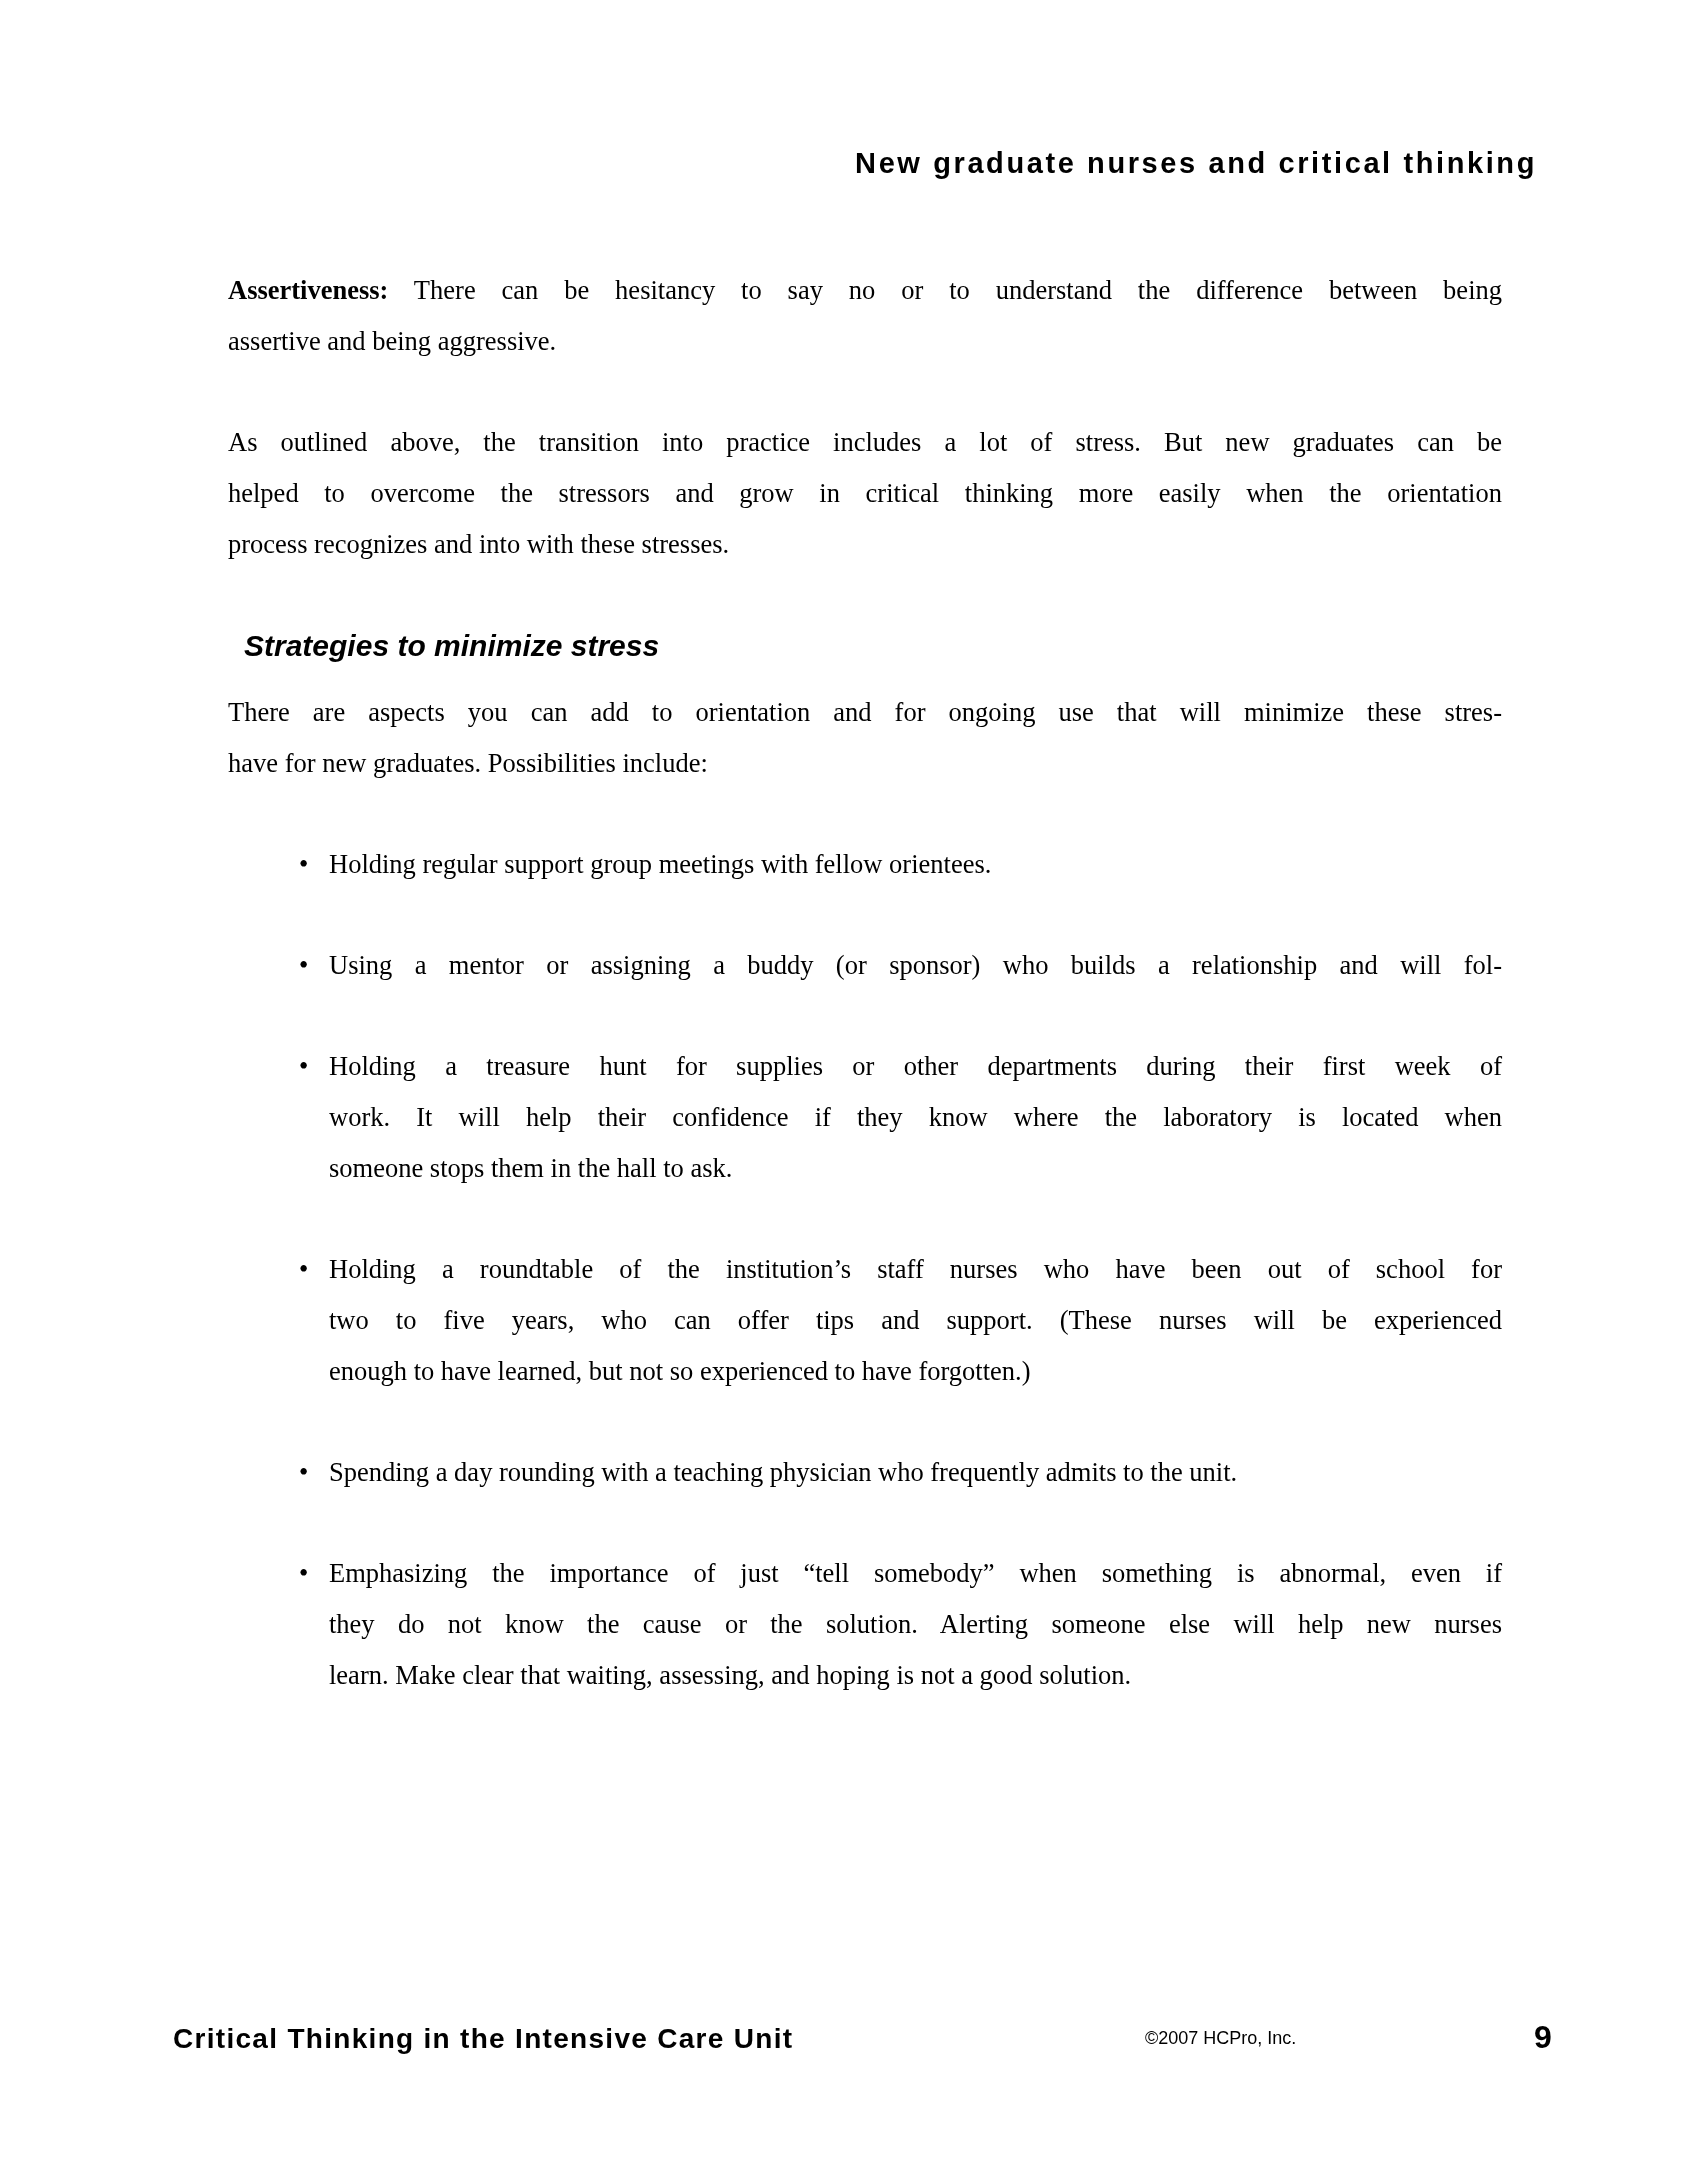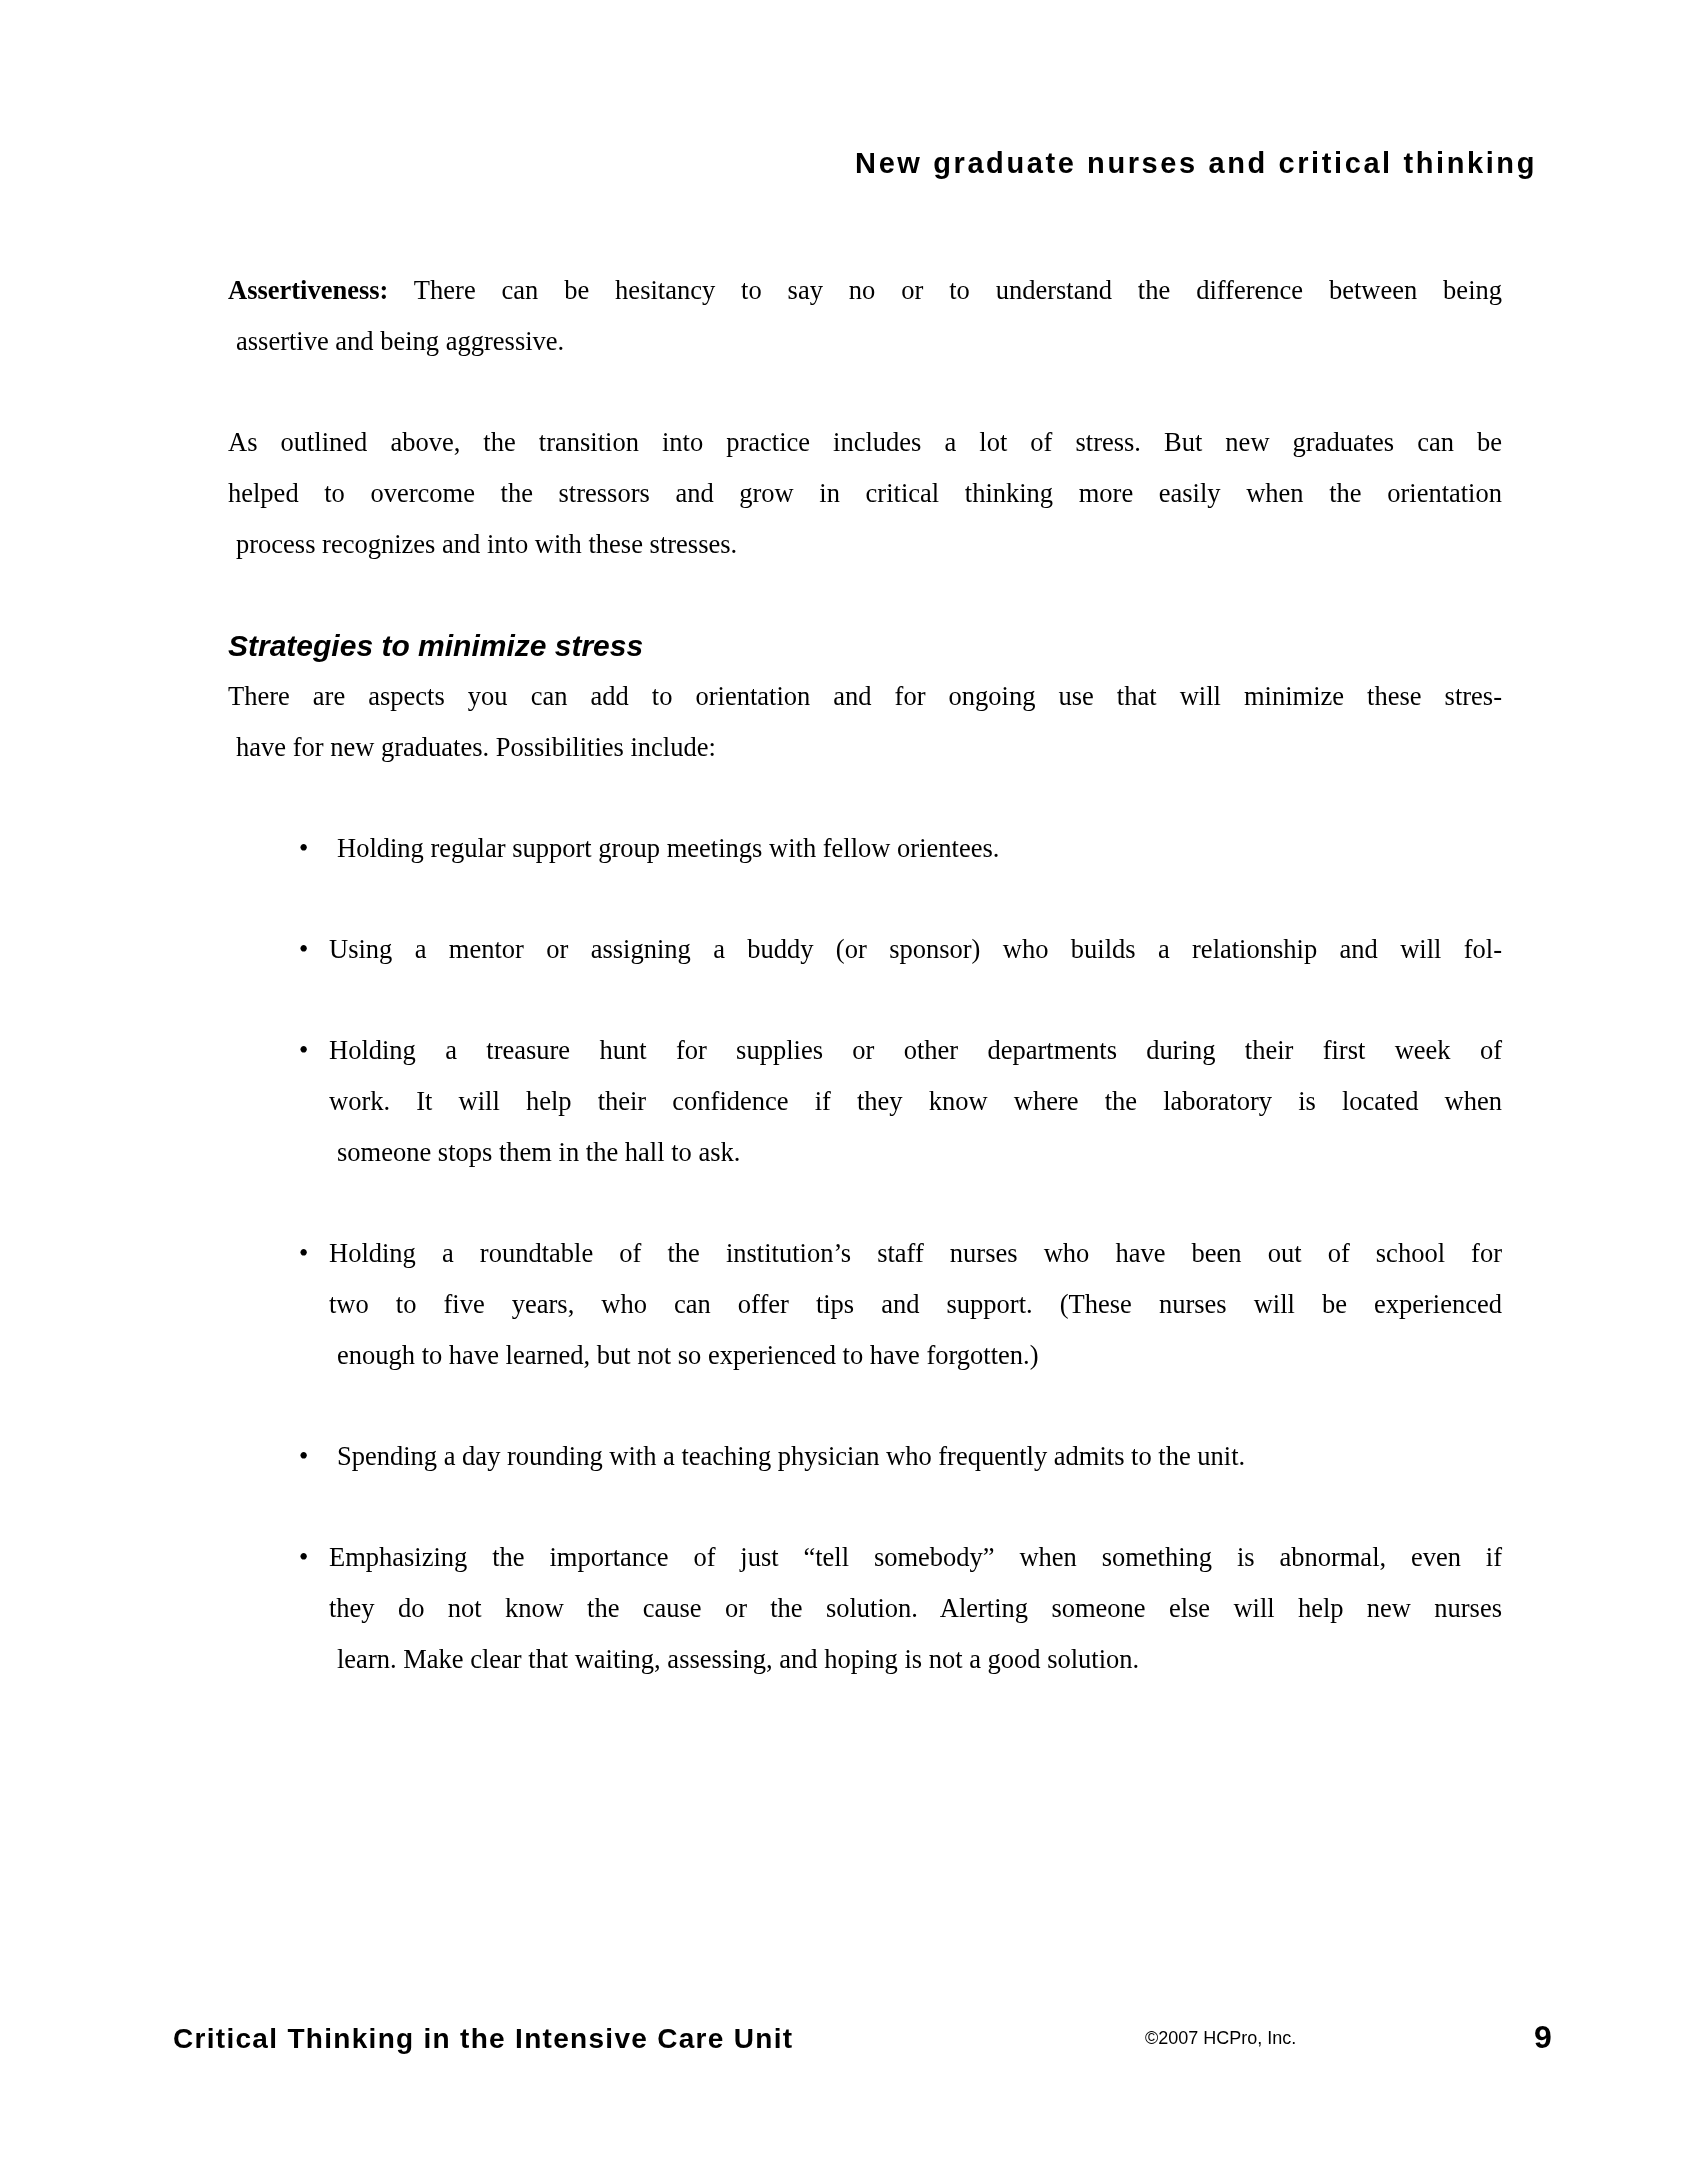--- a/index.html
+++ b/index.html
@@ -34,30 +34,30 @@
     position: absolute;
     left: 228px;
     top: 265px;
     width: 1274px;
     font-size: 26.5px;
     line-height: 51px;
   }
   .block { margin: 0 0 50px 0; }
   .line { min-height: 51px; }
   .jfull { text-align: justify; text-align-last: justify; }
-  .jlast { text-align: left; text-align-last: left; margin-left: 8px; }
+  .jlast { text-align: left; text-align-last: left; }
   .lead-bold { font-weight: bold; }
 
   .section-heading {
     font-family: "Liberation Sans", "DejaVu Sans", sans-serif;
     font-weight: bold;
     font-style: italic;
     font-size: 30px;
     line-height: 51px;
-    margin: 0;
+    margin: 16px;
   }
 
   
   .bullet-list { margin: 0; }
   .bullet-item {
     position: relative;
     padding-left: 101px;
     margin-bottom: 50px;
   }
   .bullet-dot {

